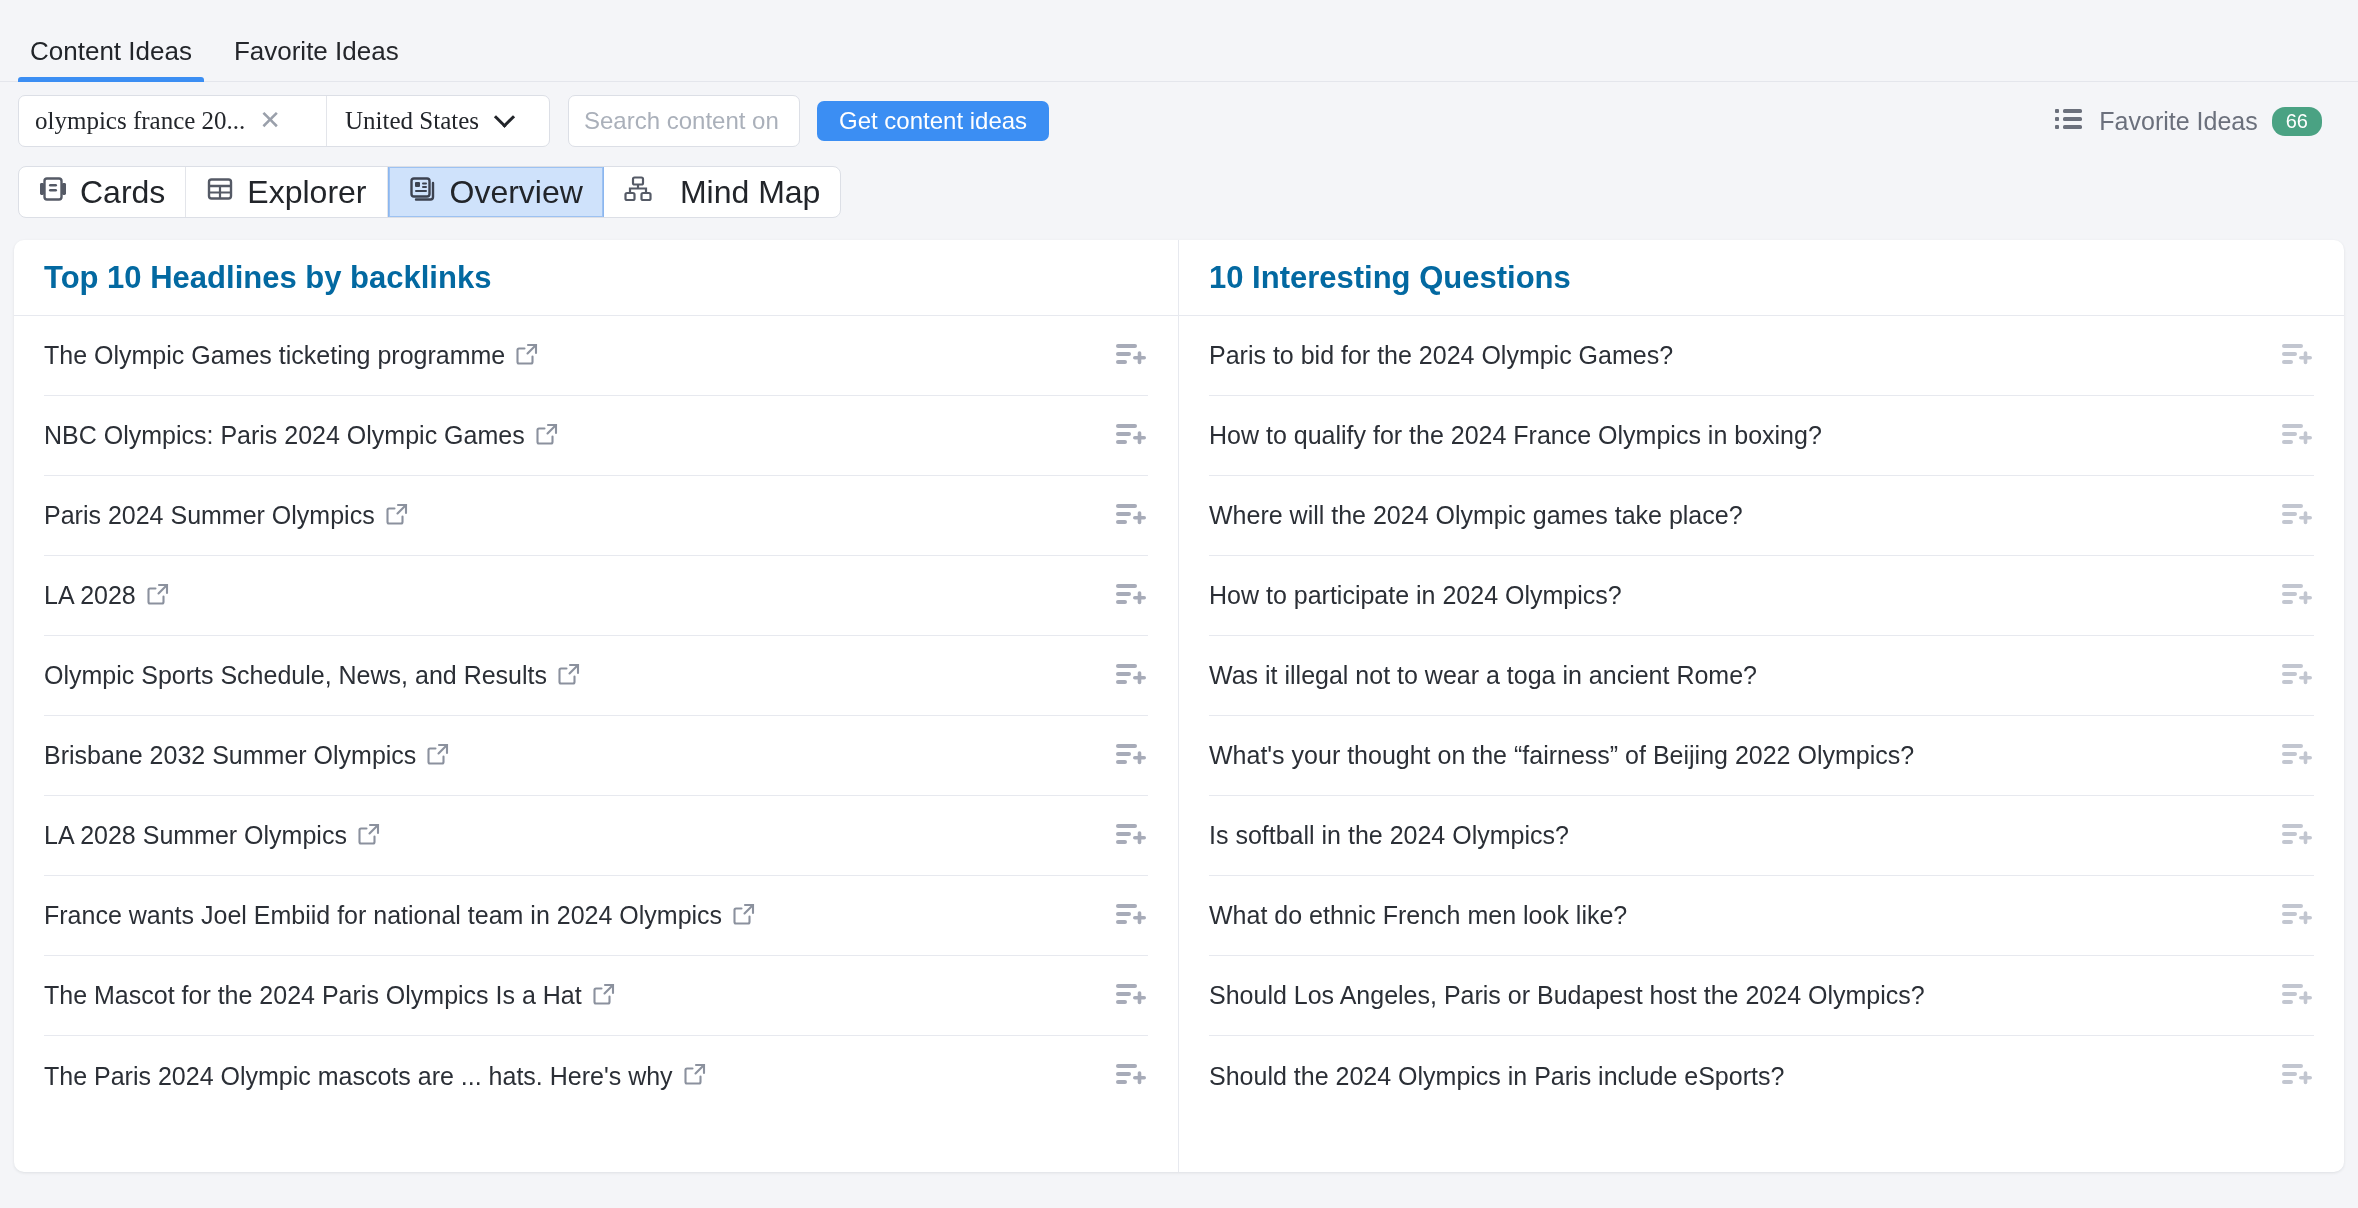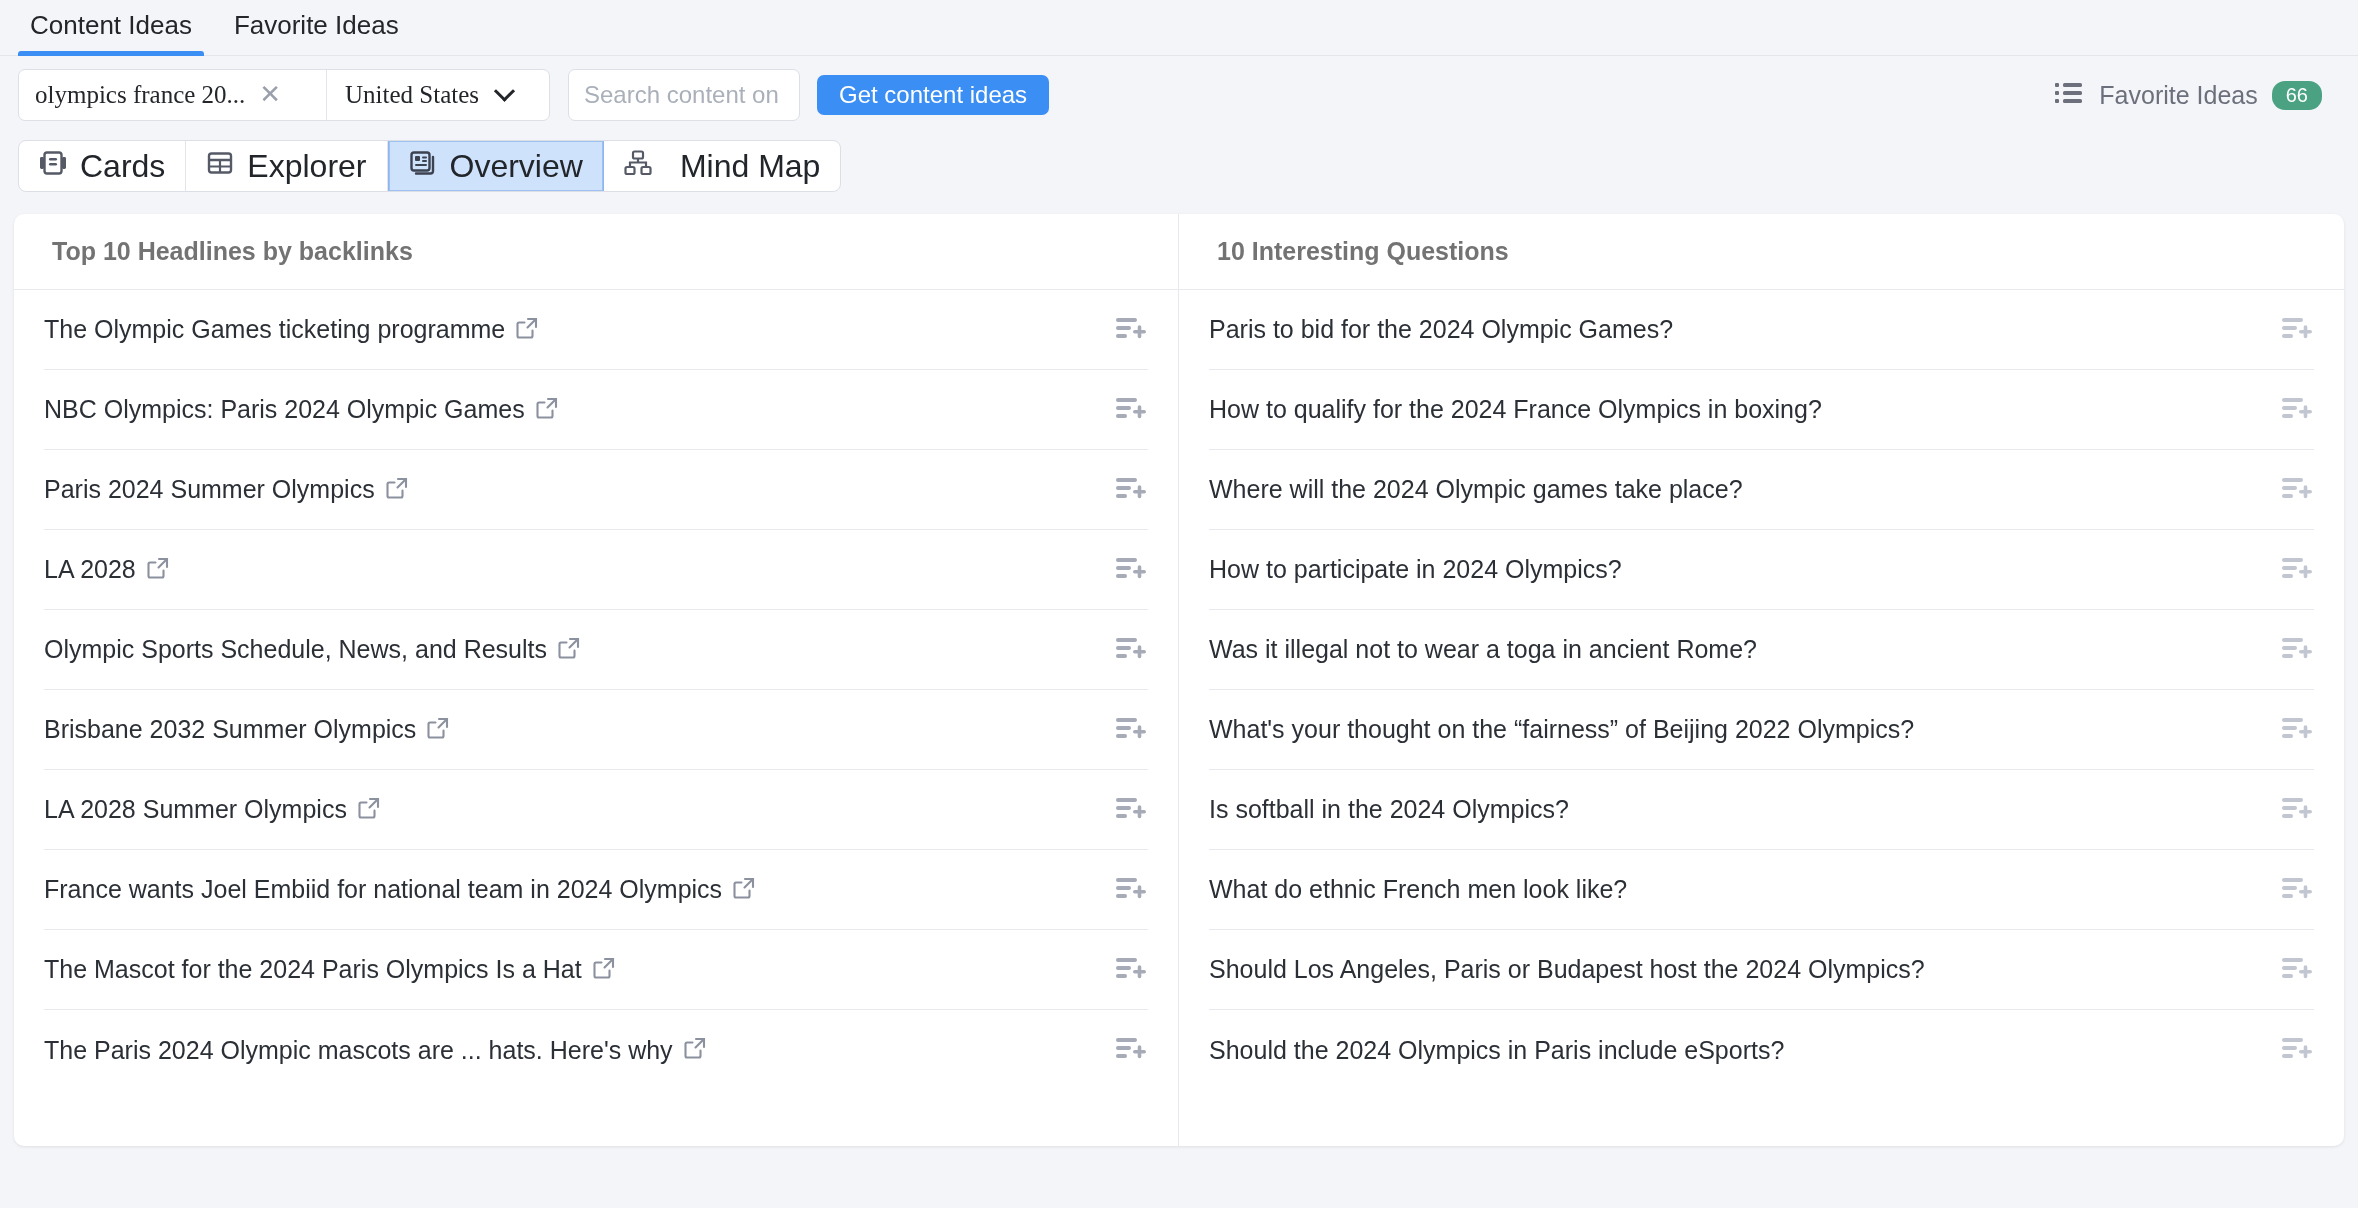--- a/index.html
+++ b/index.html
@@ -7,21 +7,21 @@
   html, body {
     width: 2358px;
     height: 1208px;
     background: #f4f5f8;
     font-family: "Liberation Sans", sans-serif;
     -webkit-font-smoothing: antialiased;
   }
 
   
   .tabstrip {
-    height: 56px;
+    height: 82px;
     display: flex;
     align-items: flex-end;
     padding-left: 18px;
     border-bottom: 1px solid #e4e6ec;
     background: #f4f5f8;
   }
   .tab {
     font-size: 26px;
     color: #22252a;
     padding: 0 12px 14px 12px;
@@ -183,21 +183,21 @@
   .panel { flex: 1 1 50%; display: flex; flex-direction: column; min-width: 0; }
   .panel.left { border-right: 1px solid #e7e9ef; }
 
   .panelhead {
     height: 76px;
     display: flex;
     align-items: center;
     padding: 0 30px;
     border-bottom: 1px solid #e7e9ef;
   }
-  .panelhead h2 { font-size: 25px; font-weight: bold; color: #737373; margin-left: 8px; }
+  .panelhead h2 { font-size: 31px; font-weight: bold; color: #0369a1; }
 
   .rows { padding: 0 30px; }
   .row {
     display: flex;
     align-items: center;
     height: 80px;
     border-bottom: 1px solid #e7e9ef;
   }
   .row:last-child { border-bottom: none; }
   .rowtext {

